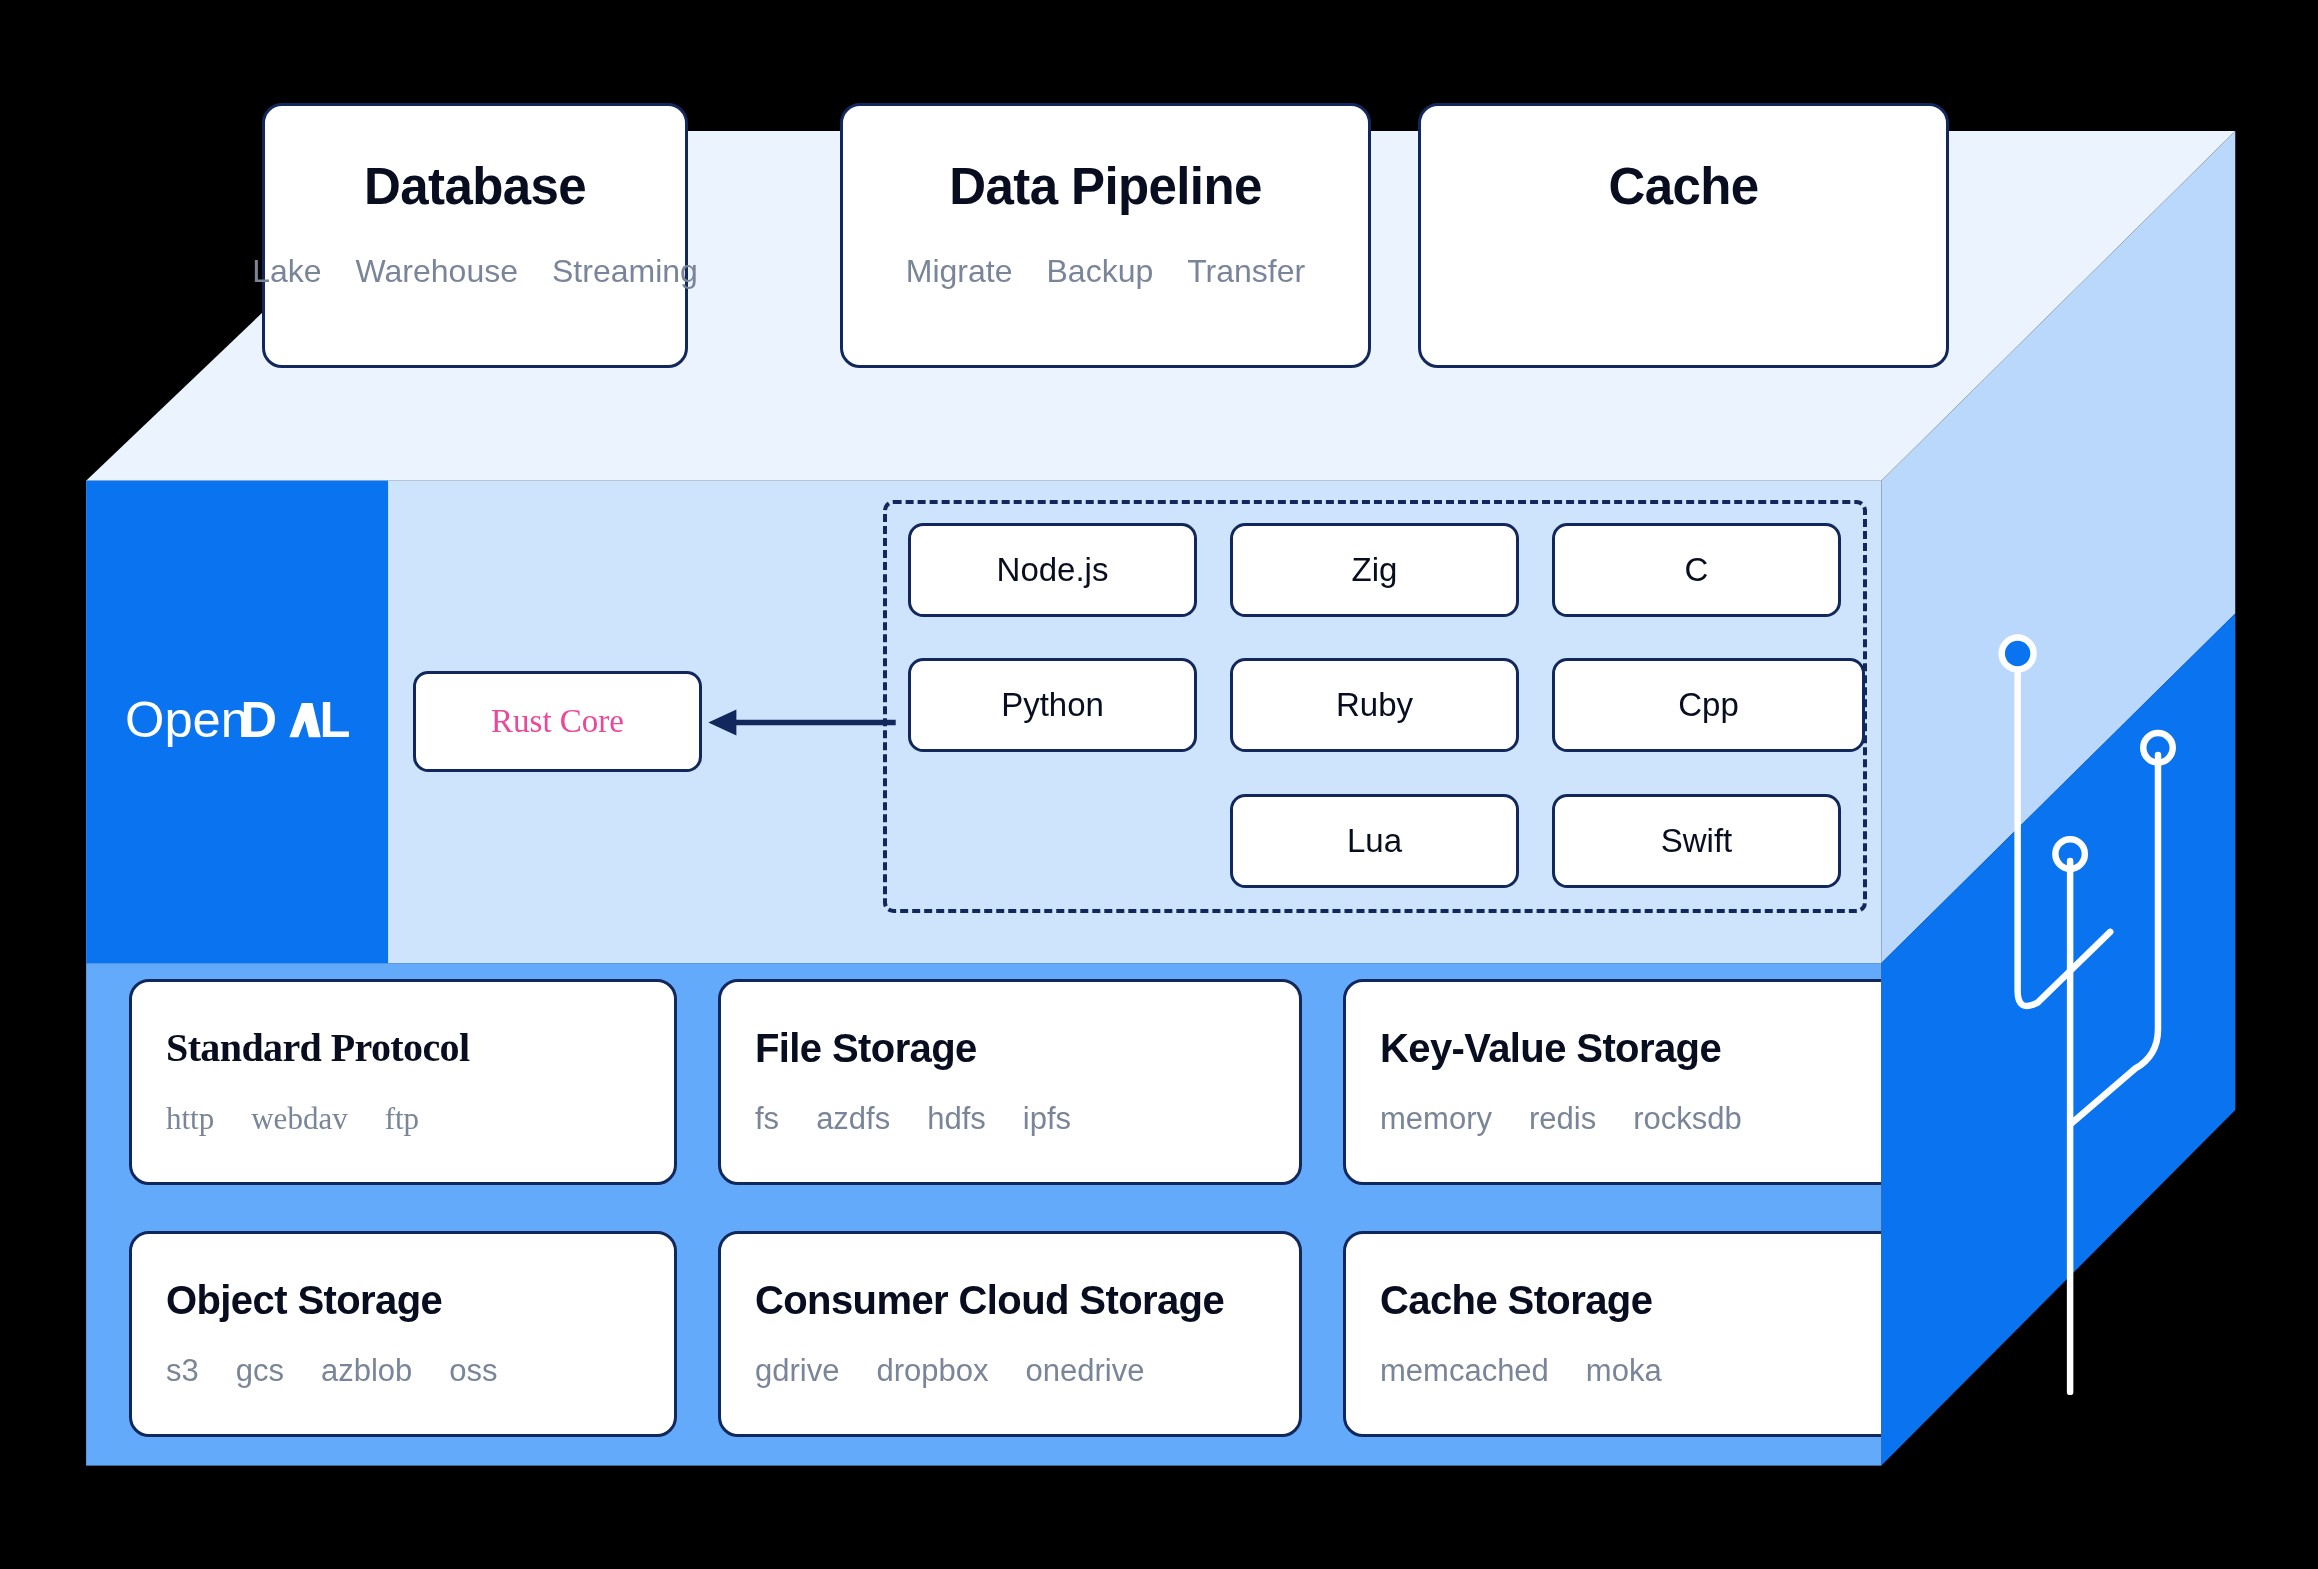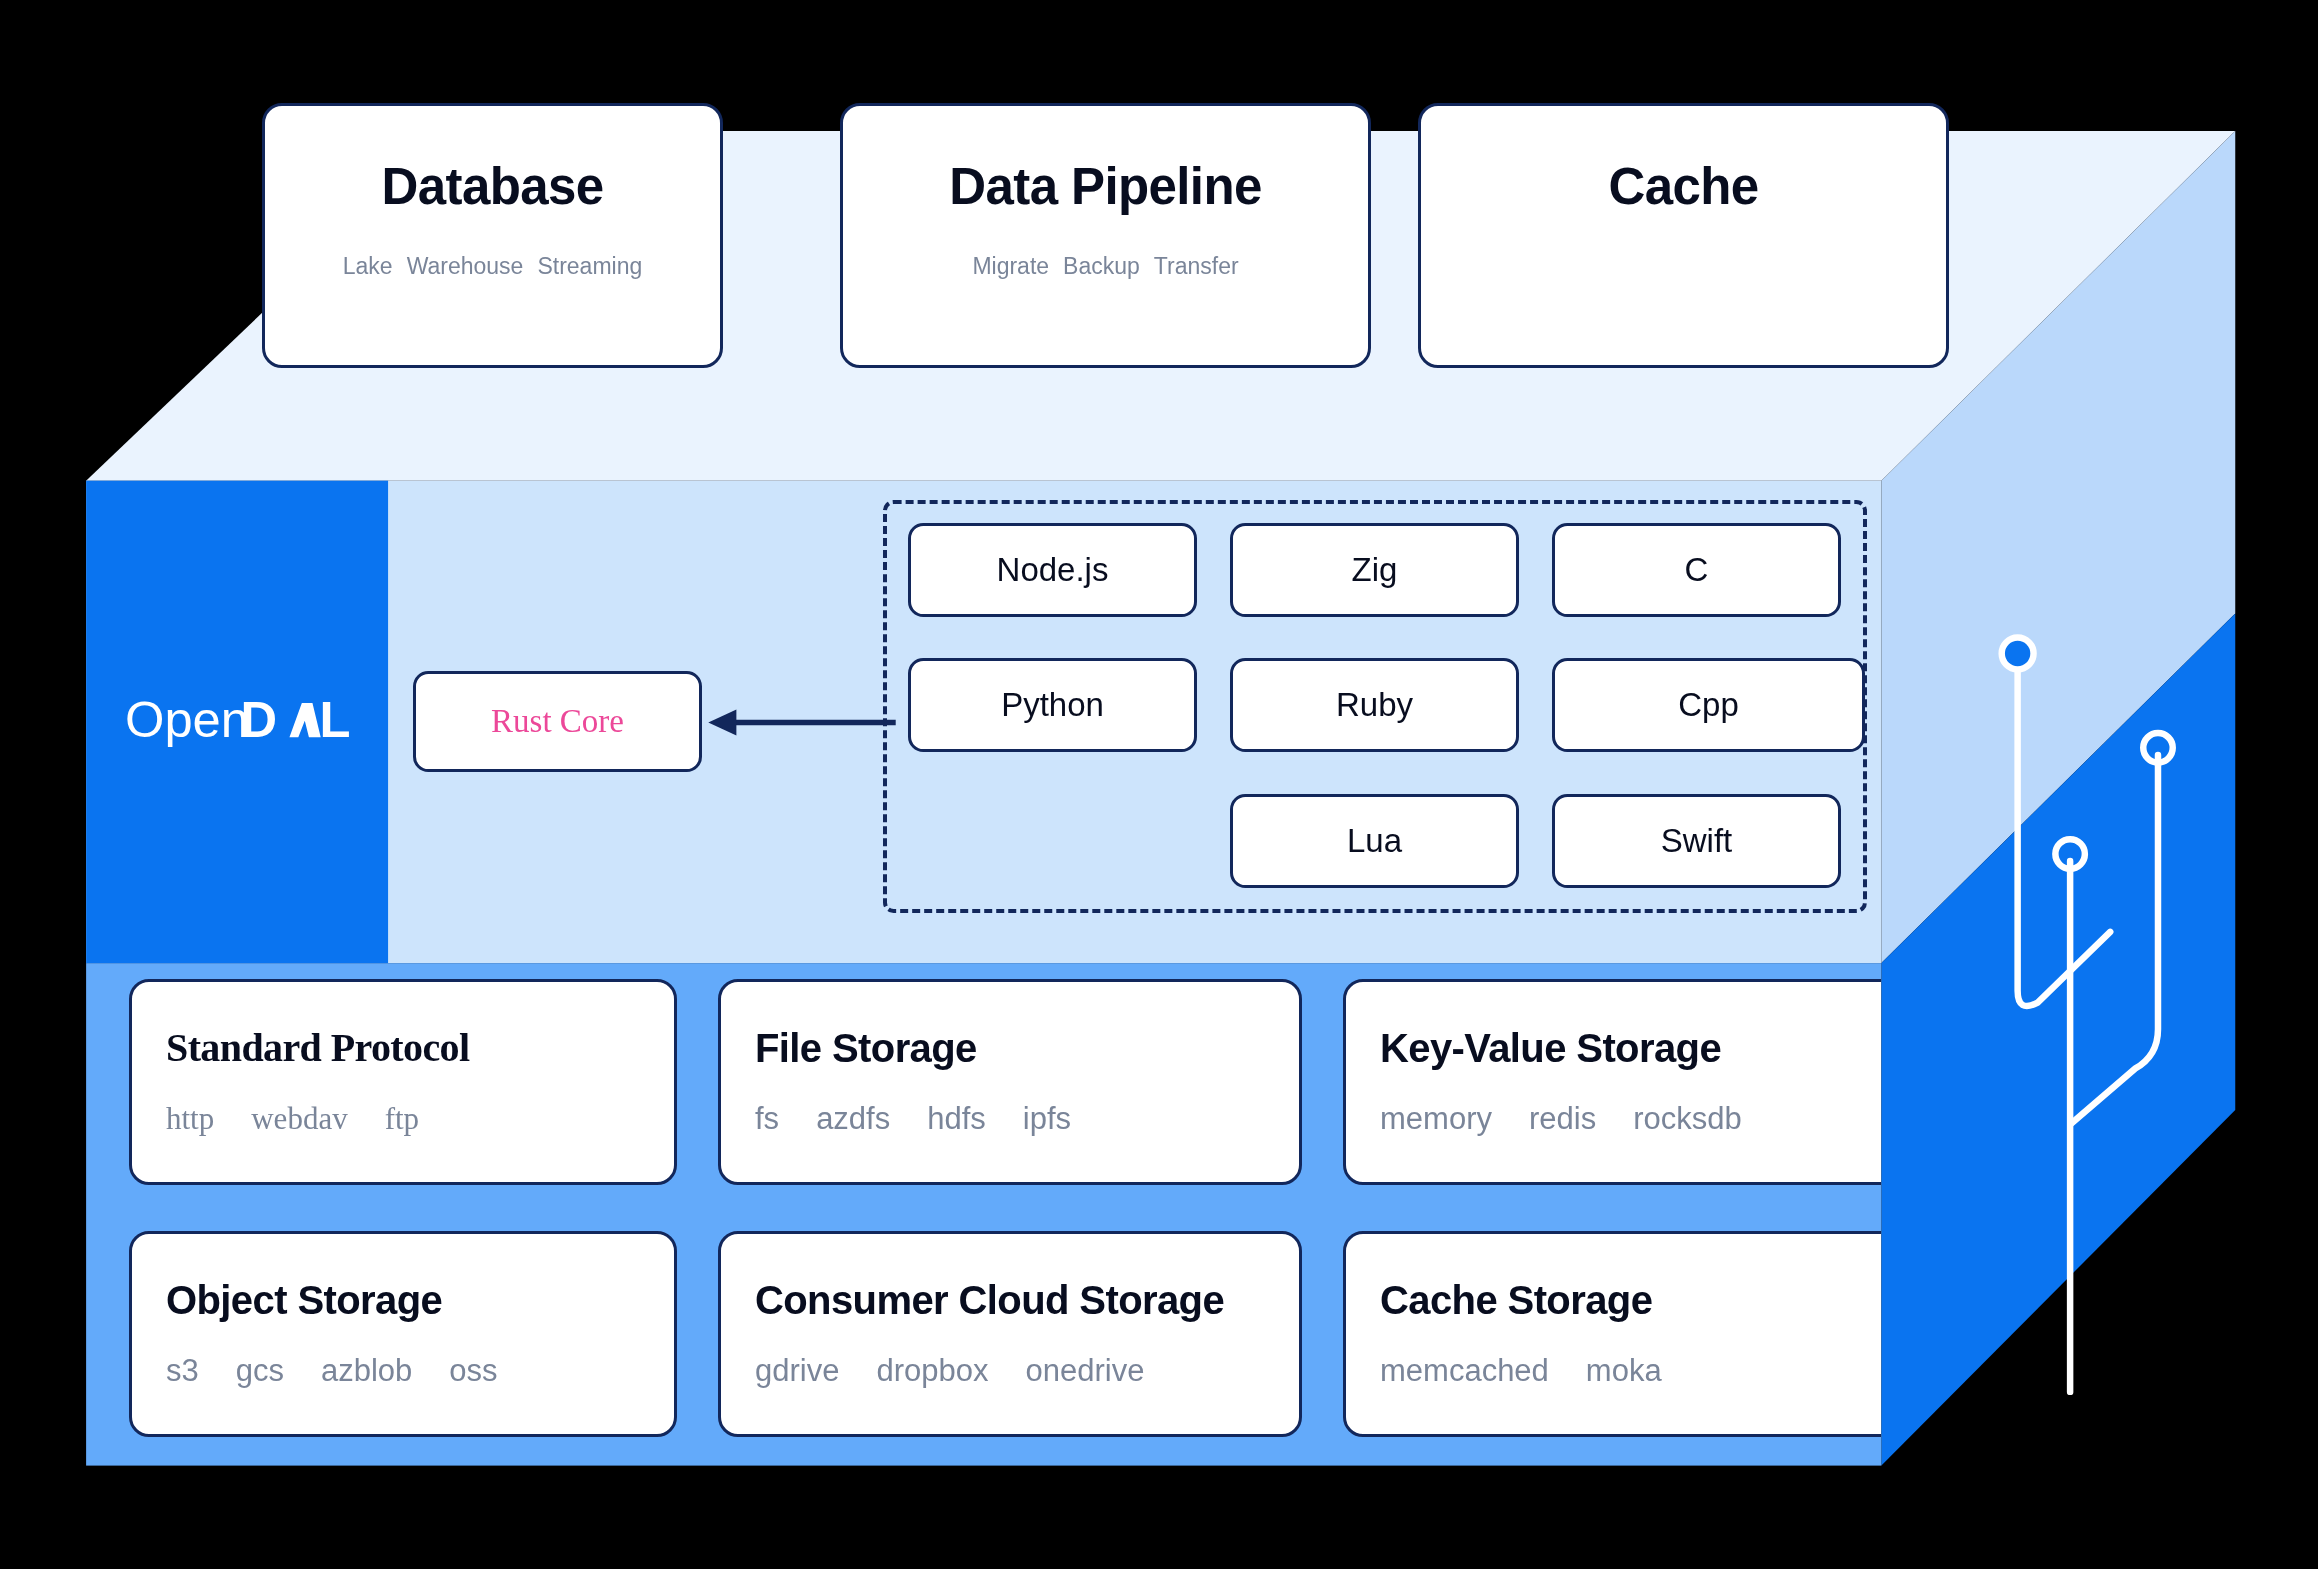--- a/index.html
+++ b/index.html
@@ -53,22 +53,22 @@
   .top-card .t-title {
     font-size: 51px;
     font-weight: bold;
     color: #080D1F;
     letter-spacing: -0.6px;
     line-height: 1;
   }
   .top-card .t-tags {
     margin-top: 41px;
     display: flex;
-    gap: 14px;
-    font-size: 23px;
+    gap: 34px;
+    font-size: 32px;
     color: #7A8599;
     white-space: nowrap;
   }
 
   
   .lang-zone {
     position: absolute;
     border: 4.1px dashed #12275B;
     border-radius: 10.6px;
     box-sizing: border-box;
@@ -167,21 +167,21 @@
       <path d="M3659 1280 L3659 1745 Q3659 1790 3620 1812 L3512 1905"></path>
     </g>
 
     <circle cx="3421" cy="1108" r="27" fill="#0A74F0" stroke="#FFFFFF" stroke-width="11"></circle>
     <circle cx="3510" cy="1448" r="25" fill="none" stroke="#FFFFFF" stroke-width="11"></circle>
     <circle cx="3659" cy="1268" r="25" fill="none" stroke="#FFFFFF" stroke-width="11"></circle>
   </svg>
 
   <div class="overlay">
 
-    <div class="card top-card" style="left:262px; top:103px; width:461px; height:265px;">
+    <div class="card top-card" style="left:262px; top:103px; width:426px; height:265px;">
       <div class="t-title">Database</div>
       <div class="t-tags">
         <span>Lake</span>
         <span>Warehouse</span>
         <span>Streaming</span>
       </div>
     </div>
 
     <div class="card top-card" style="left:840px; top:103px; width:531px; height:265px;">
       <div class="t-title">Data Pipeline</div>

